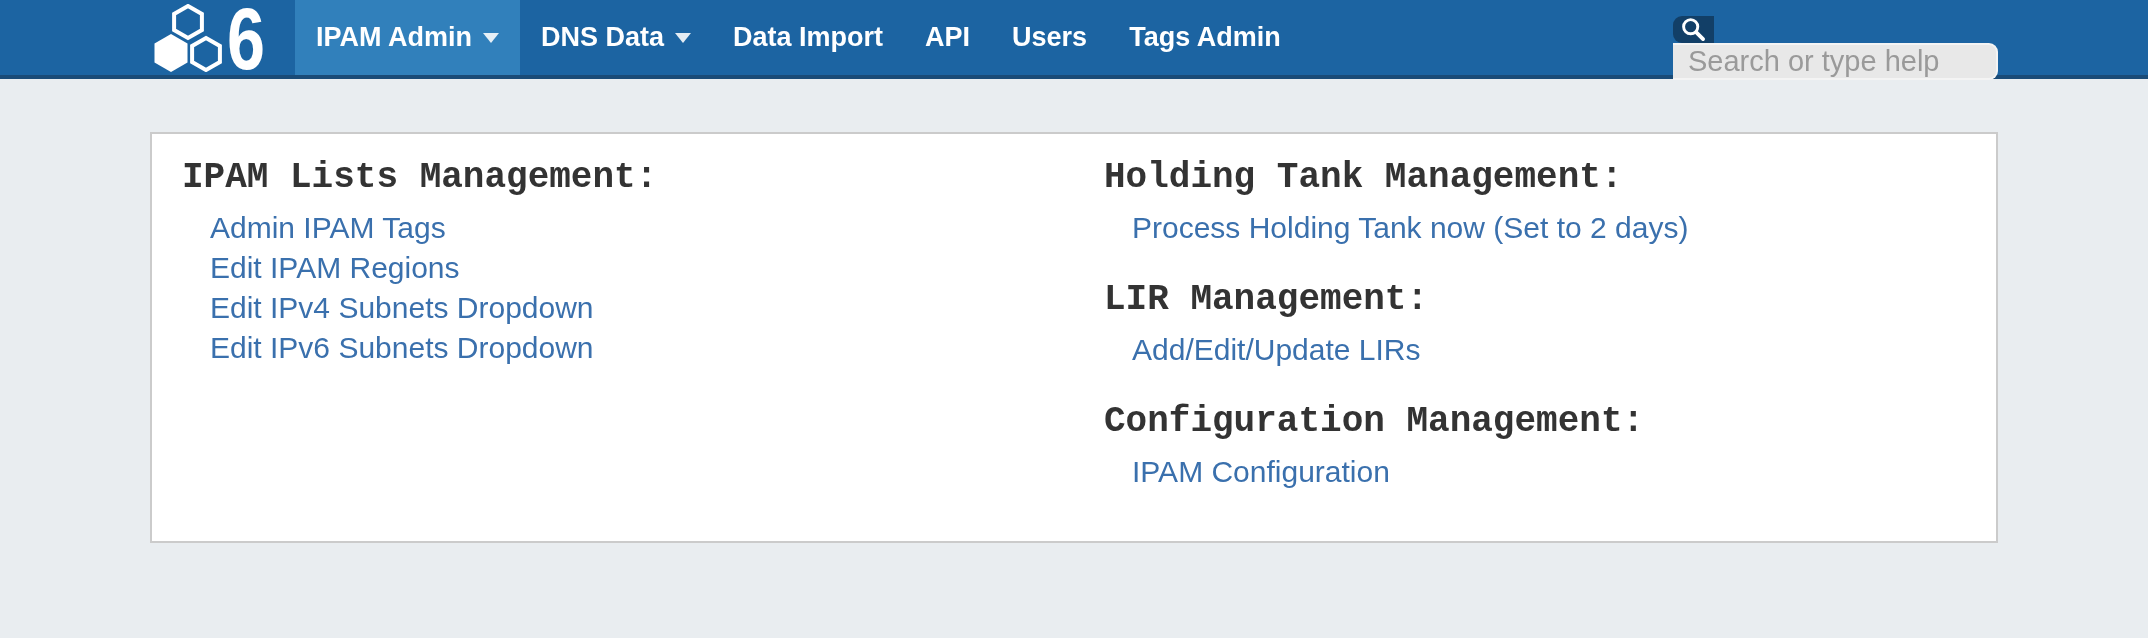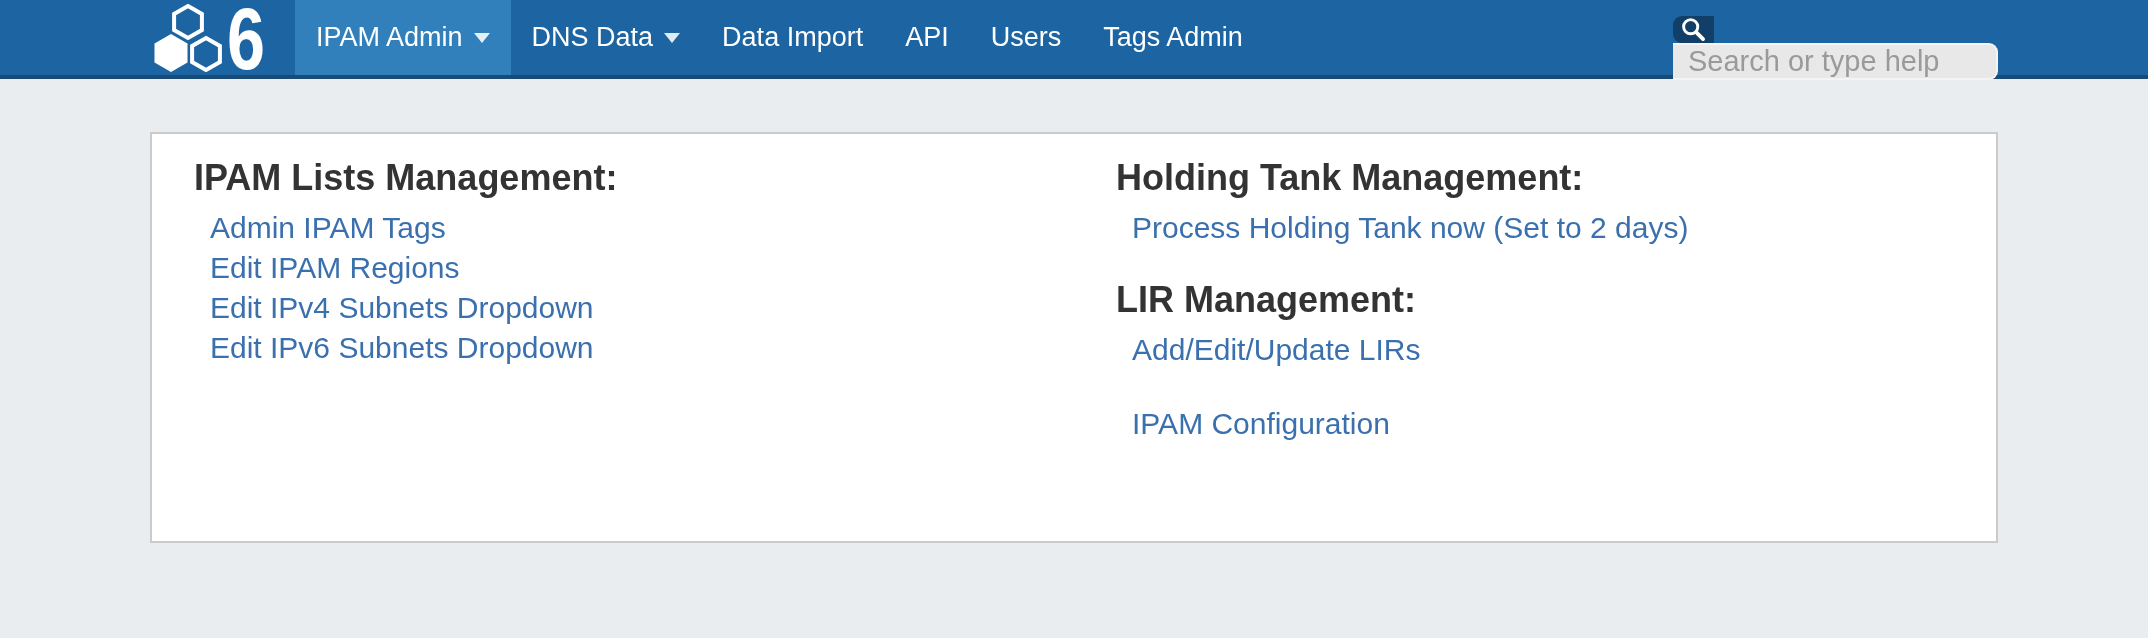--- a/index.html
+++ b/index.html
@@ -35,20 +35,21 @@
   }
   .nav-item { display: flex; }
   .nav-link {
     display: flex; align-items: center;
     padding: 0 21px;
     color: #fff;
     font-size: 27px;
     text-decoration: none;
     white-space: nowrap;
     cursor: pointer;
+    font-weight: bold;
   }
   .nav-item.active .nav-link { background: var(--navbar-active-bg, #3180bb); }
   .caret {
     display: inline-block;
     width: 0; height: 0;
     margin-left: 11px;
     border-left: 8px solid transparent;
     border-right: 8px solid transparent;
     border-top: 10px solid rgba(255,255,255,0.88);
   }
@@ -87,25 +88,26 @@
     border: 2px solid #cbcbcb;
     display: flex;
     padding-top: 26px;
   }
   .col {
     width: 50%;
     padding-left: 30px;
   }
   .section + .section { margin-top: 34px; }
   .section h4 {
-    margin: 0 0 12px 12px;
+    margin: 0 0 12px 0;
     font-size: 36px;
     line-height: 36px;
     font-weight: bold;
     color: var(--heading-color, #333333);
+    font-family: Liberation Mono, monospace;
   }
   .panel-link {
     display: block;
     margin-left: 28px;
     font-size: 30px;
     line-height: 40px;
     color: var(--link-color, #3a70ad);
     text-decoration: none;
     cursor: pointer;
     width: max-content;
@@ -206,19 +208,20 @@
   </section>
 
   <section class="section">
     <h4>LIR Management:</h4>
     <div class="links">
             <a class="panel-link" href="#">Add/Edit/Update LIRs</a>
           </div>
   </section>
 
   <section class="section">
+    <h4>Configuration Management:</h4>
     <div class="links">
             <a class="panel-link" href="#">IPAM Configuration</a>
           </div>
   </section>
 </div>
   </div>
 </main>
 
 </body></html>

